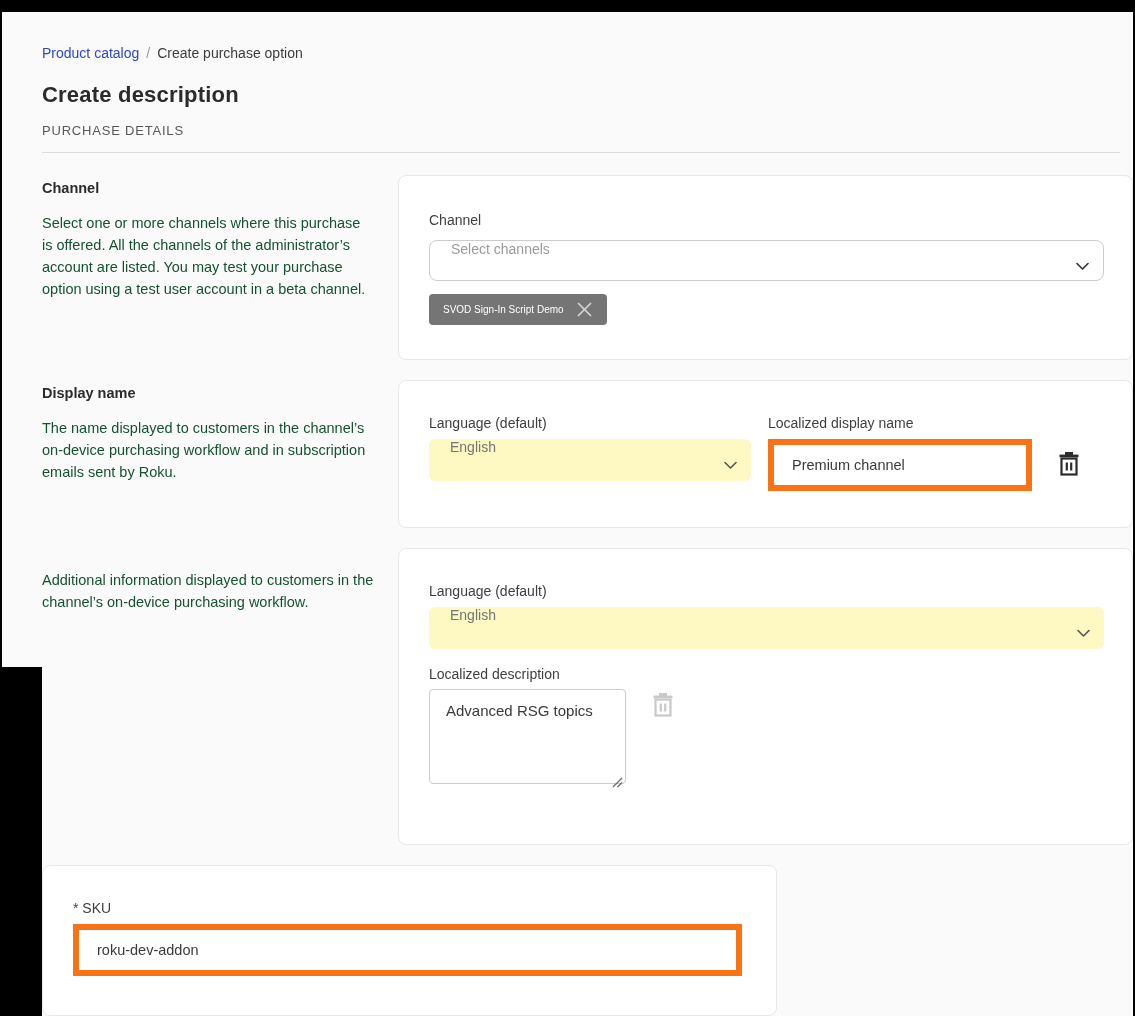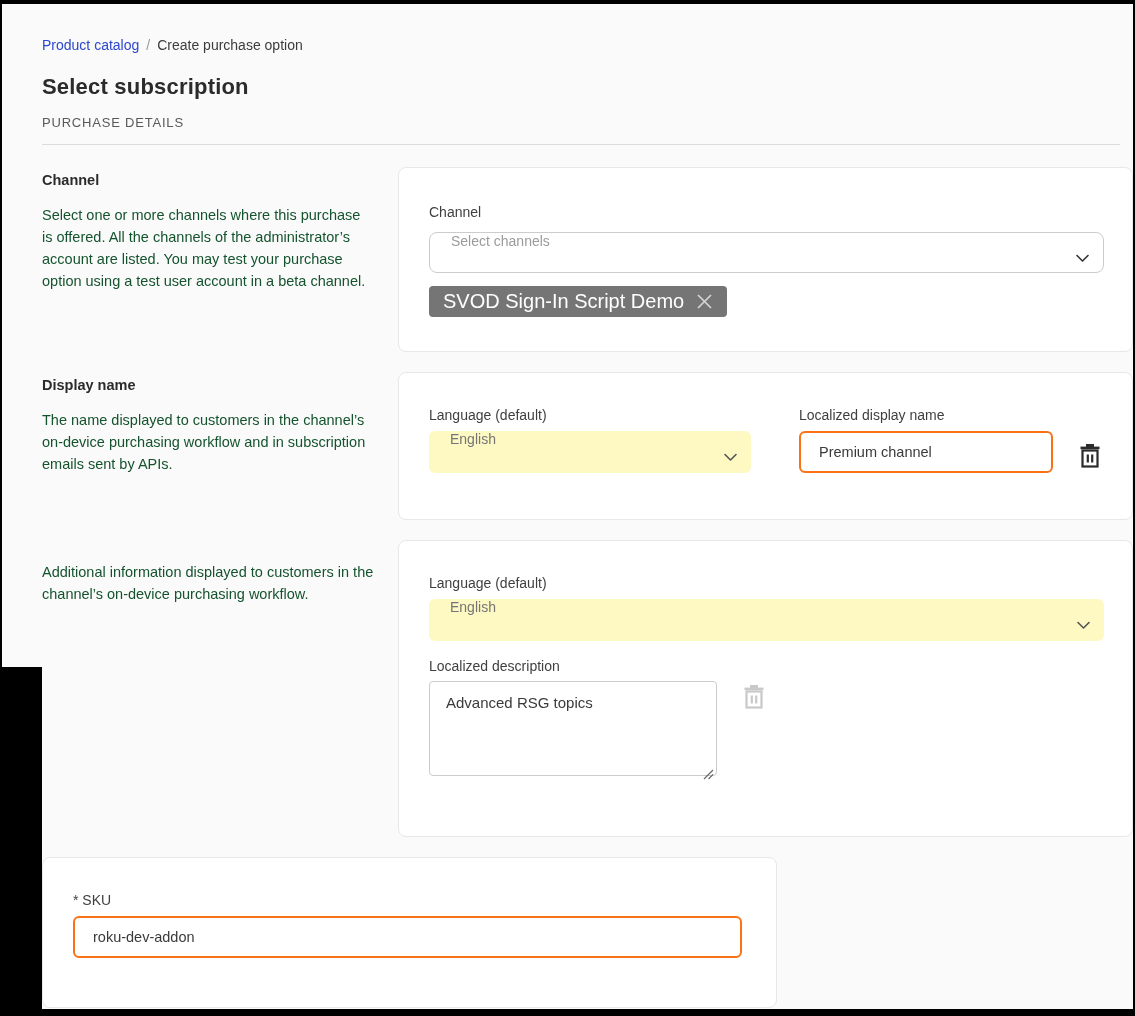--- a/index.html
+++ b/index.html
@@ -8,21 +8,21 @@
 
   .frame {
     position: relative;
     width: 1135px;
     height: 1016px;
     background: #000;
     overflow: hidden;
   }
   .screen {
     position: absolute;
-    left: 2px; top: 4px;
+    left: 2px; top: 12px;
     width: 1131px; height: 1005px;
     background: #fafafa;
     overflow: hidden;
   }
   .black-bar {
     position: absolute;
     left: 0; top: 667px;
     width: 42px; height: 349px;
     background: #000;
     z-index: 20;
@@ -121,34 +121,34 @@
   .chip {
     margin-top: 13px;
     display: inline-flex;
     align-items: center;
     height: 31px;
     background: #757575;
     border-radius: 4px;
     padding: 0 12px 0 14px;
     gap: 10px;
   }
-  .chip .chip-label { color: #ffffff; font-size: 20px; }
+  .chip .chip-label { color: #ffffff; font-size: 10px; }
   .chip .chip-x { display: flex; align-items: center; cursor: pointer; padding: 2px; }
 
   
   .two-col { display: flex; margin-top: 0; }
   .col-lang { width: 322px; }
   .col-lang .select-box { margin-top: 8px; width: 322px; }
-  .col-localized { margin-left: 48px; width: 264px; }
+  .col-localized { margin-left: 17px; width: 264px; }
   .text-input {
     margin-top: 8px;
     width: 100%;
-    height: 42px;
-    border: 2px solid #f97316;
-    border-radius: 6px;
+    height: 52px;
+    border: 6px solid #f97316;
+    border-radius: 0;
     padding: 0 18px;
     font-size: 14.5px;
     color: #3a3a3a;
     font-family: "Liberation Sans", sans-serif;
     background: #fff;
     outline: none;
   }
   .trash-btn {
     background: none;
     border: none;
@@ -159,21 +159,21 @@
     height: 26px;
   }
   .trash-btn.disabled { cursor: default; margin-top: 10px; }
 
   
   .full-select { margin-top: 8px; width: 675px; }
   .localized-desc-label { margin-top: 17px; }
   .textarea-row { display: flex; align-items: flex-start; }
   .desc-textarea {
     margin-top: 7px;
-    width: 288px;
+    width: 197px;
     height: 95px;
     border: 1px solid #cccccc;
     border-radius: 4px;
     padding: 12px 16px;
     font-size: 15px;
     color: #3a3a3a;
     font-family: "Liberation Sans", sans-serif;
     resize: none;
     outline: none;
     position: relative;
@@ -195,21 +195,21 @@
 <div class="frame">
   <div class="screen">
     <div class="content">
 
       <nav class="breadcrumb">
         <a class="crumb-link">Product catalog</a>
         <span class="crumb-sep">/</span>
         <span class="crumb-current">Create purchase option</span>
       </nav>
 
-      <h1 class="page-title">Select subscription</h1>
+      <h1 class="page-title">Create description</h1>
       <div class="section-heading">PURCHASE DETAILS</div>
       <hr class="divider">
 
       <div class="form-row">
         <div class="row-left">
           <h3>Channel</h3>
           <p>Select one or more channels where this purchase is offered. All the channels of the administrator’s account are listed. You may test your purchase option using a test user account in a beta channel.</p>
         </div>
         <div class="card card-channel">
           <span class="field-label">Channel</span>
@@ -229,21 +229,21 @@
                   <line x1="15" y1="2" x2="2" y2="15" stroke="#d4d4d4" stroke-width="1.7"></line>
                 </svg>
             </span>
           </div>
         </div>
       </div>
 
       <div class="form-row">
         <div class="row-left">
           <h3>Display name</h3>
-          <p>The name displayed to customers in the channel’s on-device purchasing workflow and in subscription emails sent by APIs.</p>
+          <p>The name displayed to customers in the channel’s on-device purchasing workflow and in subscription emails sent by Roku.</p>
         </div>
         <div class="card card-displayname">
           <div class="two-col">
             <div class="col-lang">
               <span class="field-label">Language (default)</span>
               <div class="select-box disabled">
                 <span class="value">English</span>
                 <span class="chevron">
                   <svg width="13" height="9" viewBox="0 0 13 9">
                       <polyline points="1,1.5 6.5,7 12,1.5" fill="none" stroke="#555" stroke-width="1.6" stroke-linecap="round" stroke-linejoin="round"></polyline>

